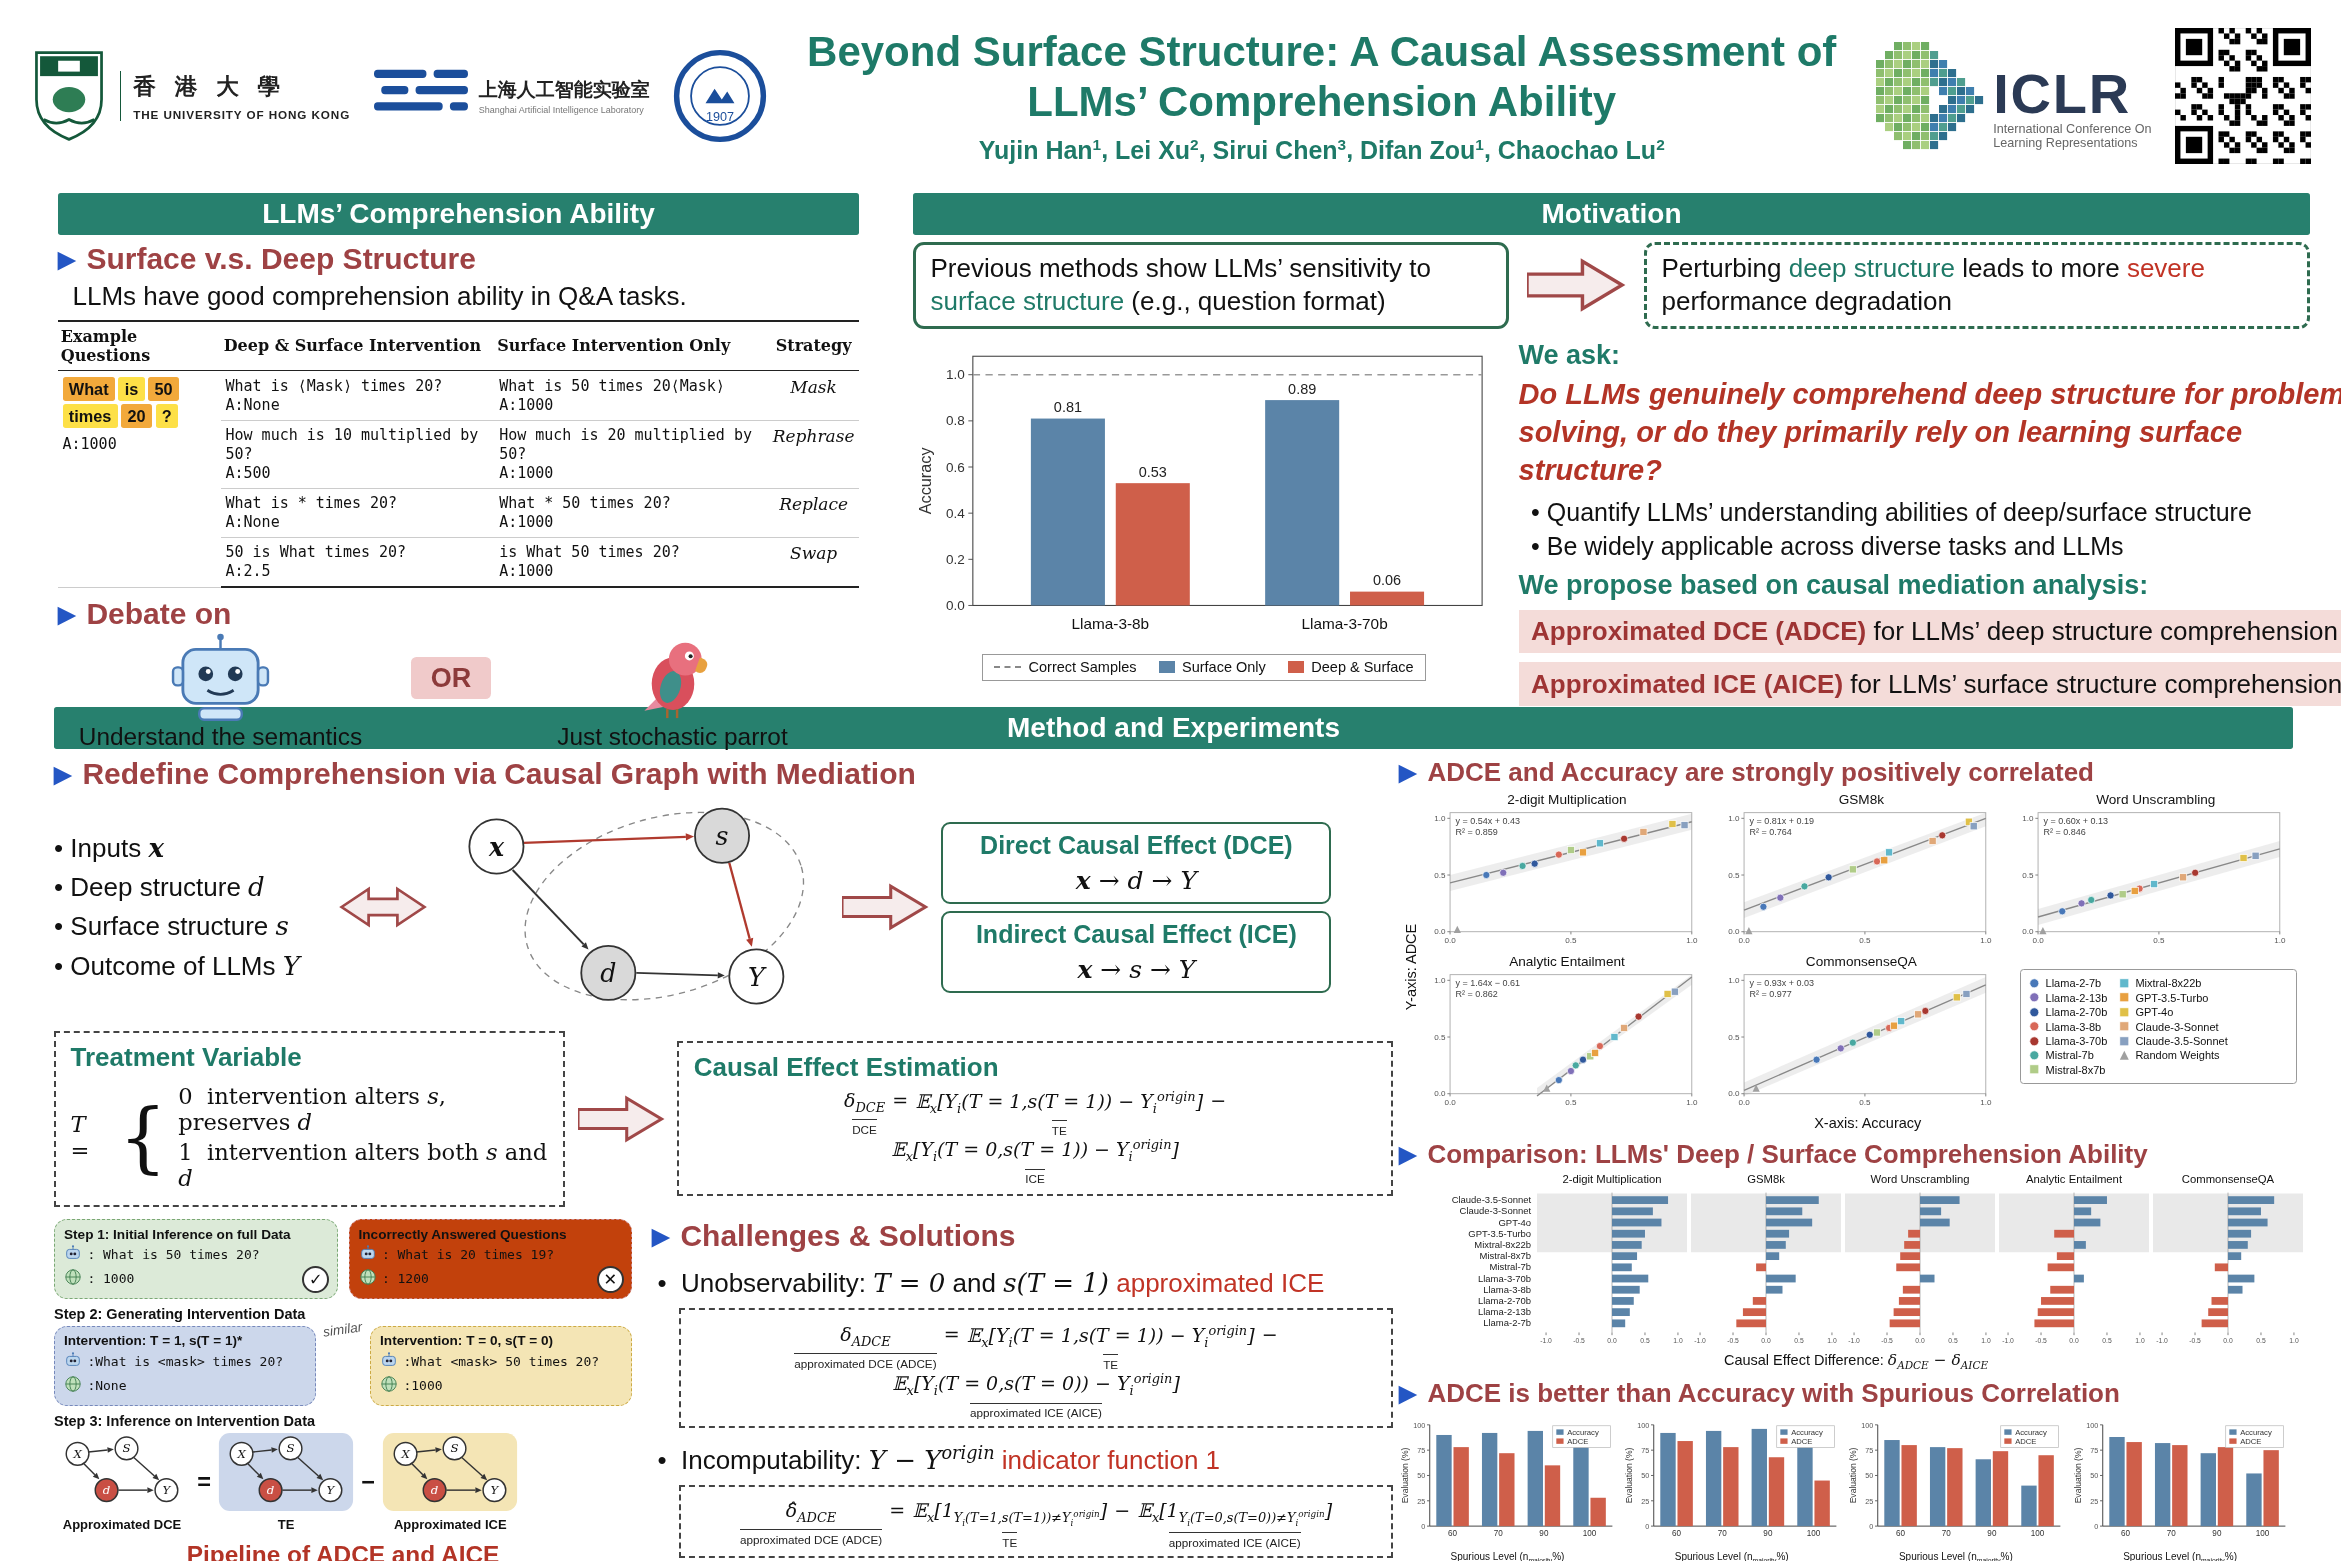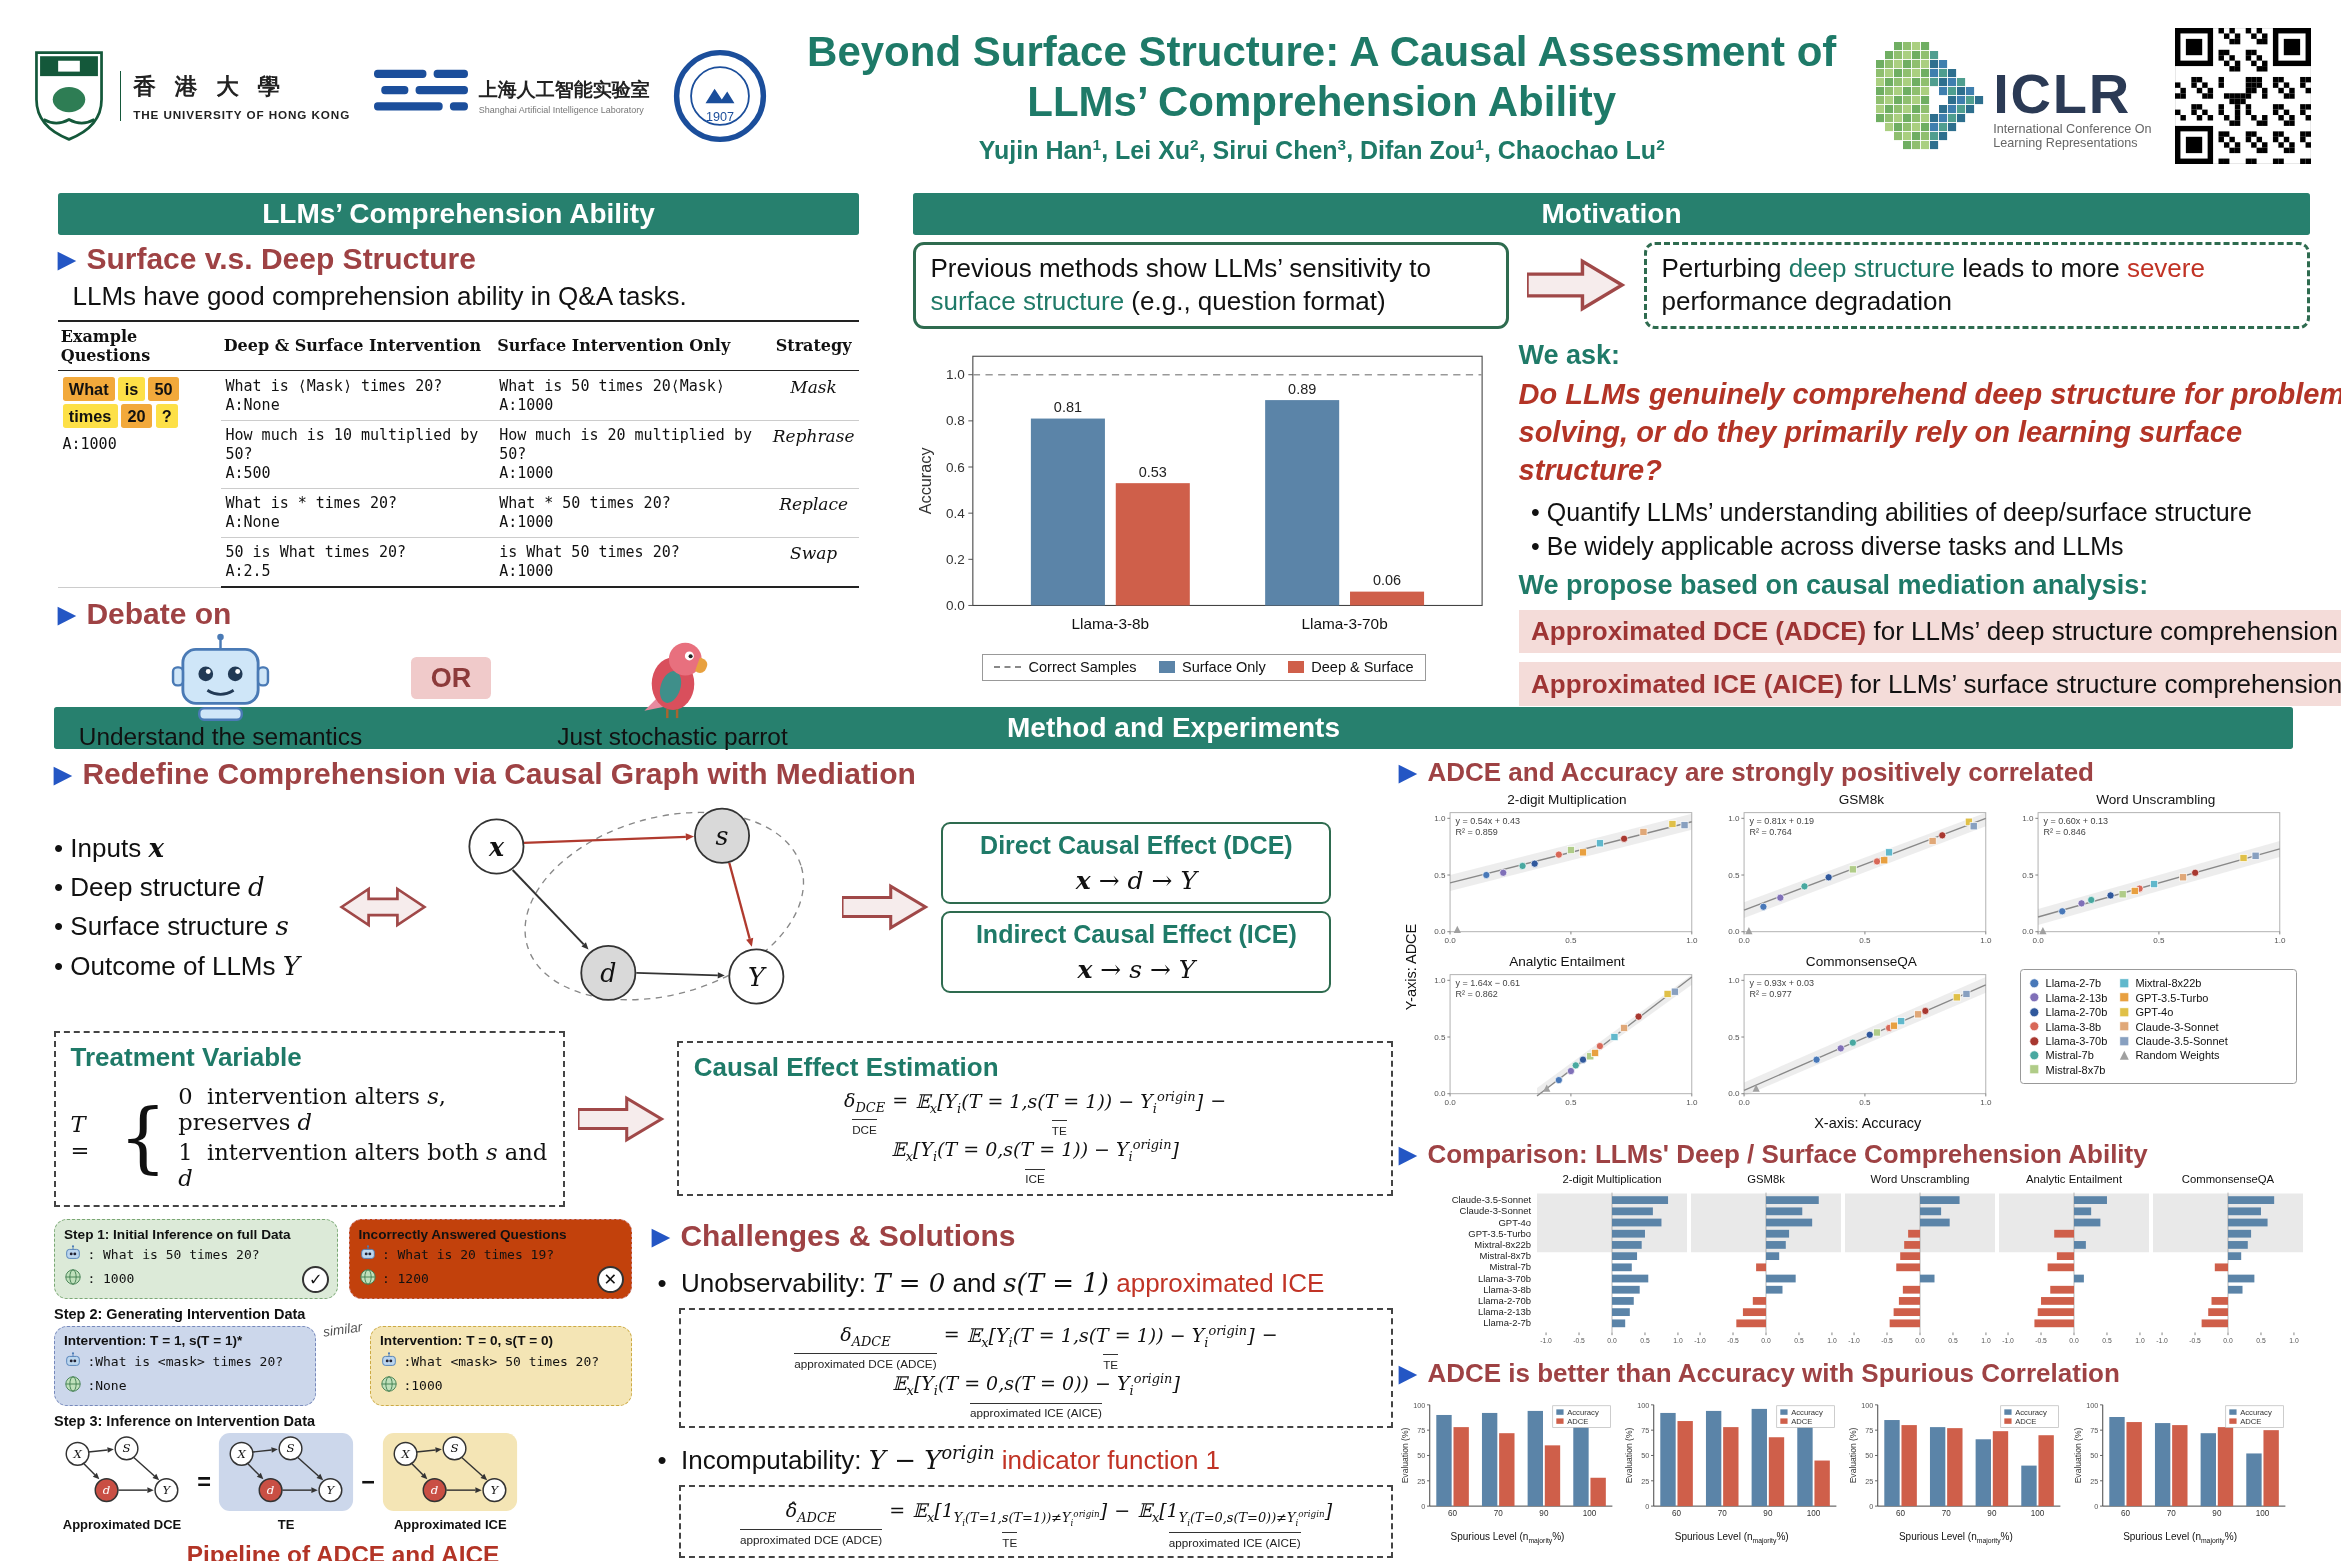--- a/index.html
+++ b/index.html
@@ -1329,20 +1329,23 @@
           <line x1="48.5" y1="158.8" x2="48.5" y2="161.8" stroke="#777"></line>
           <text x="48.5" y="170.8" font-size="7.5" fill="#555" font-family="Liberation Sans, sans-serif" text-anchor="middle">-0.5</text>
           <line x1="85" y1="158.8" x2="85" y2="161.8" stroke="#777"></line>
           <text x="85" y="170.8" font-size="7.5" fill="#555" font-family="Liberation Sans, sans-serif" text-anchor="middle">0.0</text>
           <line x1="121.5" y1="158.8" x2="121.5" y2="161.8" stroke="#777"></line>
           <text x="121.5" y="170.8" font-size="7.5" fill="#555" font-family="Liberation Sans, sans-serif" text-anchor="middle">0.5</text>
           <line x1="158" y1="158.8" x2="158" y2="161.8" stroke="#777"></line>
           <text x="158" y="170.8" font-size="7.5" fill="#555" font-family="Liberation Sans, sans-serif" text-anchor="middle">1.0</text>
         </svg></div>
     </div>
+  <div id="comp-xlabel">
+    <span>Causal Effect Difference: </span><span class="p-m">δ<sub>ADCE</sub> − δ<sub>AICE</sub></span>
+  </div>
 
   <div class="h-red res-head" style="margin-top:7.2px;">
     <span class="tri">▶</span>
     <span>ADCE is better than Accuracy with Spurious Correlation</span>
   </div>
   <div id="spur-row">
       <div class="spur-block"><svg width="217" height="136" viewBox="0 0 240 150">
           <line x1="34" y1="14" x2="34" y2="126" stroke="#333" stroke-width="1"></line>
           <line x1="34" y1="126" x2="236" y2="126" stroke="#333" stroke-width="1"></line>
           <text x="29" y="129" font-size="8" fill="#555" font-family="Liberation Sans, sans-serif" text-anchor="end">0</text>

